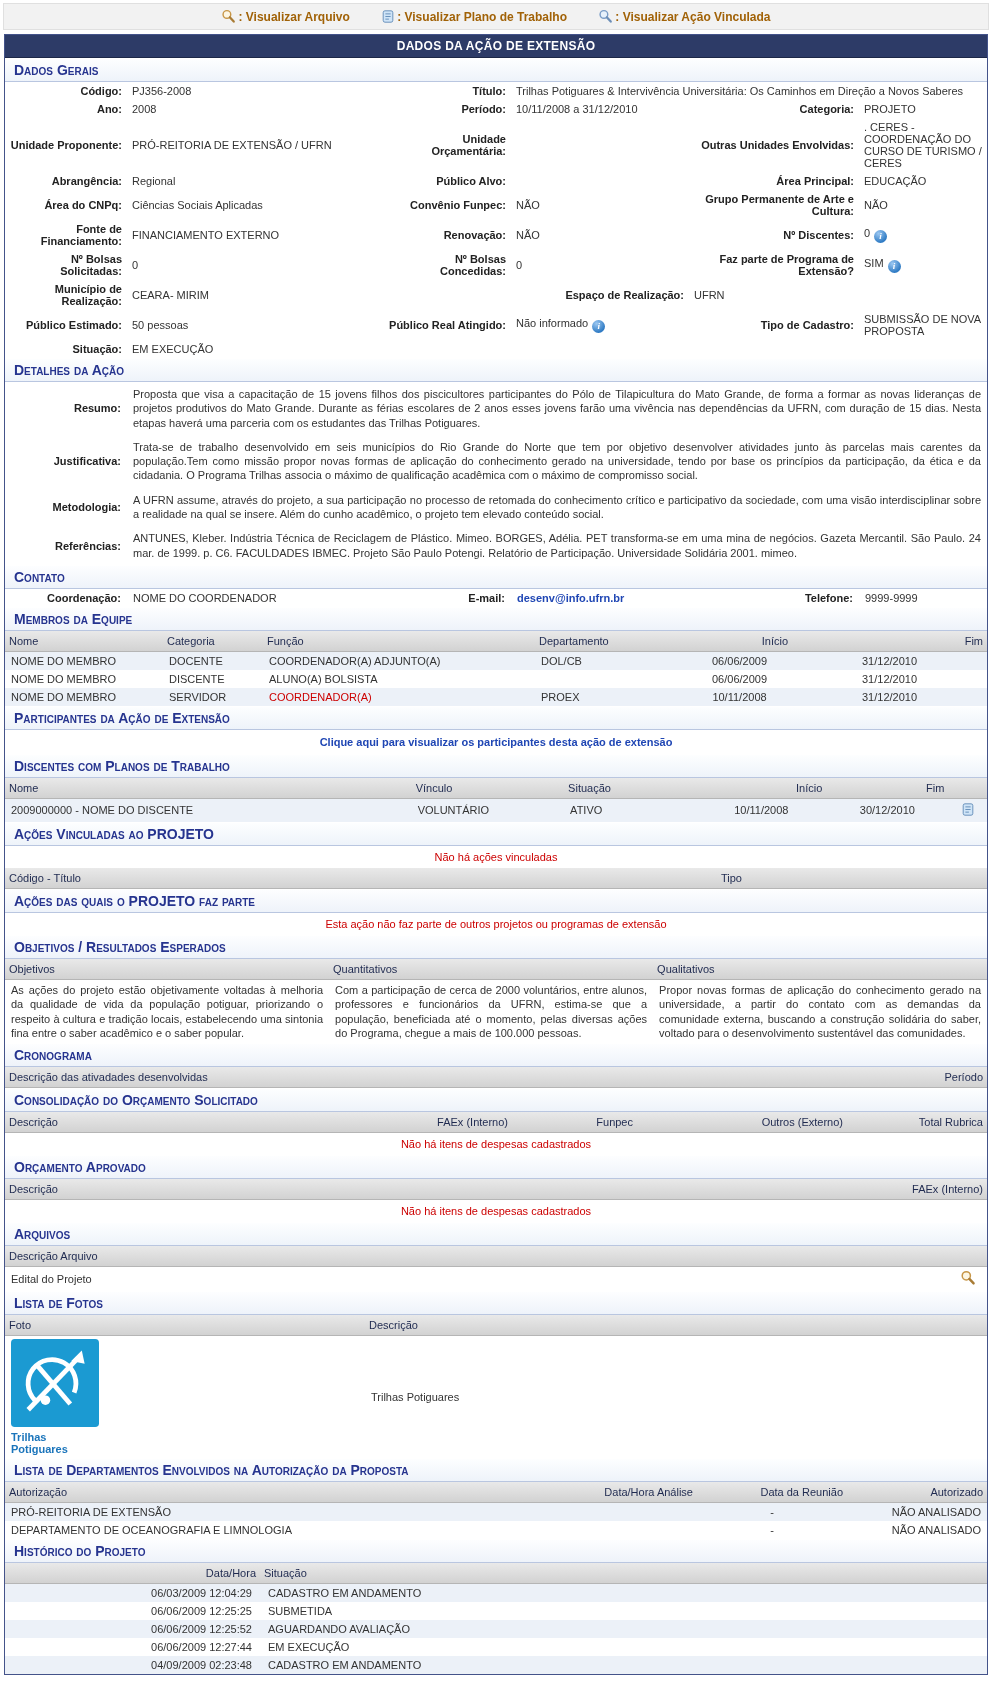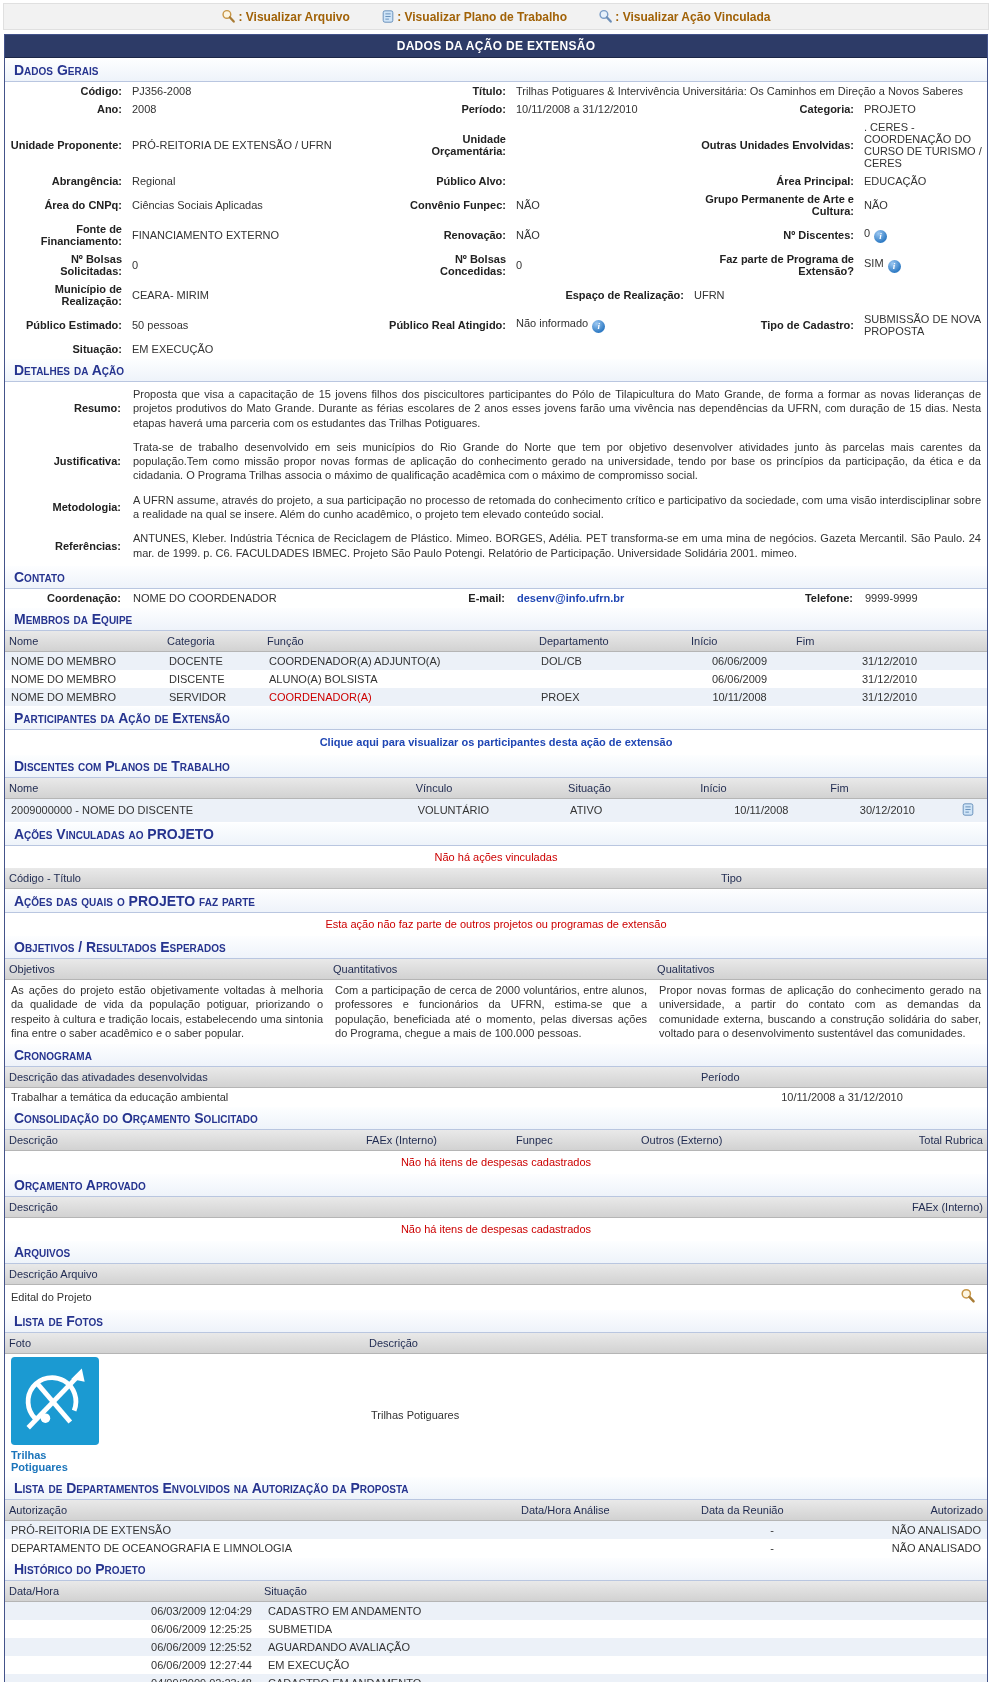--- a/index.html
+++ b/index.html
@@ -16,21 +16,21 @@
     padding:3px 9px;font-size:14px;}
   table{width:100%;border-collapse:collapse;font-size:11px;}
   td,th{padding:3px 6px;vertical-align:middle;}
   .lbl{font-weight:bold;text-align:right;color:#222;white-space:normal;vertical-align:middle;}
   .val{text-align:left;}
   .dg td{padding:3px 5px;}
   .det td{vertical-align:middle;padding:5px 6px;}
   .det .txt{text-align:justify;line-height:1.3;margin-left:14px;}
   th.gh{background:linear-gradient(#e9e9e9,#d2d2d2);color:#1f2a50;font-weight:normal;
     text-align:left;padding:4px 4px;border-bottom:1px solid #b5b5b5;}
-  th.gh.c{text-align:left;} th.gh.r{text-align:right;}
+  th.gh.c{text-align:right;} th.gh.r{text-align:right;}
   .striped tr.body-row:nth-child(even){background:#ecf1f8;}
   td.c{text-align:center;} td.r{text-align:right;}
   .red{color:#cc0000;}
   .msg{color:#cc0000;text-align:center;padding:5px;}
   a.lnk{color:#1f46b4;font-weight:bold;text-decoration:none;cursor:pointer;}
   .center-link{text-align:center;padding:6px 4px;}
   .info-icon{display:inline-block;width:13px;height:13px;border-radius:50%;
     background:radial-gradient(circle at 35% 28%,#9cc8f2,#2f7bc4 70%);
     color:#fff;font-size:9px;font-weight:bold;font-style:italic;text-align:center;
     line-height:13px;vertical-align:-2px;margin-left:4px;font-family:"Liberation Serif",serif;}
@@ -336,24 +336,20 @@
   <table>
     <colgroup>
         <col>
         <col style="width:290px">
       </colgroup>
     <tbody>
         <tr>
       <th class="gh">Descrição das ativadades desenvolvidas</th>
       <th class="gh c">Período</th>
     </tr>
-    <tr>
-      <td>Trabalhar a temática da educação ambiental</td>
-      <td class="c">10/11/2008  a  31/12/2010</td>
-    </tr>
   </tbody>
     </table>
 
   <div class="sec-hdr">Consolidação do Orçamento Solicitado</div>
   <table>
     <colgroup>
         <col>
         <col style="width:150px">
         <col style="width:125px">
         <col style="width:210px">

